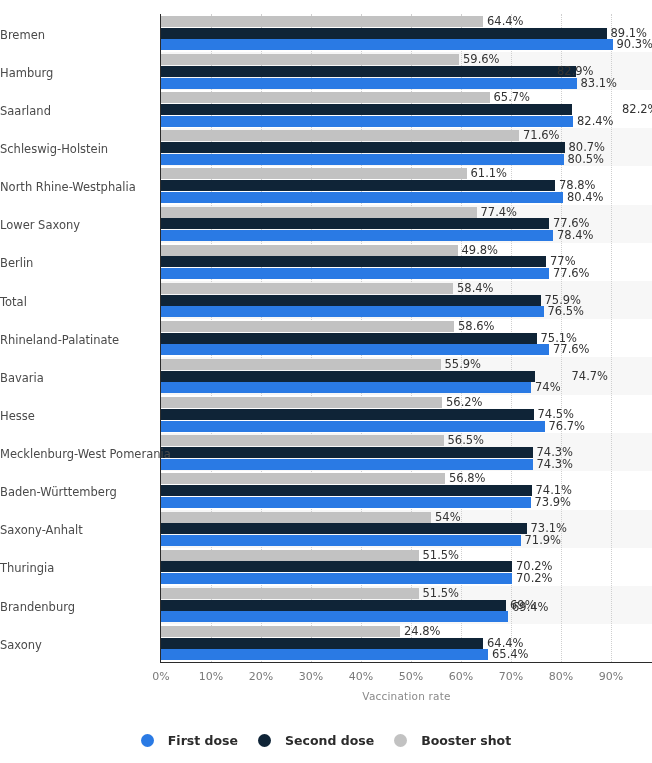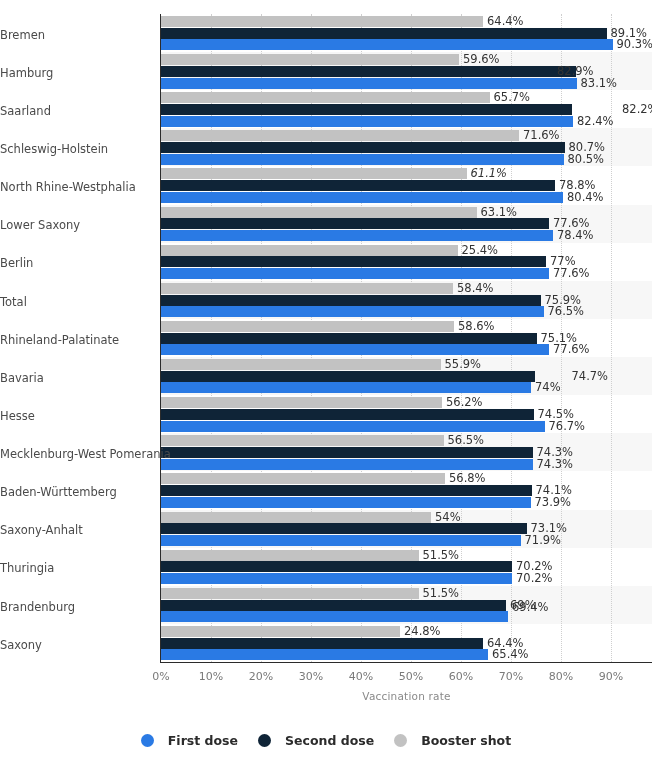--- a/index.html
+++ b/index.html
@@ -200,33 +200,33 @@
         <div class="bar-value" style="top: 89.94px; left: 411px; margin-left: 46px;">82.2%</div>
         <div class="bar first" style="top: 101.64px; width: 412px;"></div>
         <div class="bar-value" style="top: 101.64px; left: 412px;">82.4%</div>
         <div class="bar booster" style="top: 116.36px; width: 358px;"></div>
         <div class="bar-value" style="top: 116.36px; left: 358px;">71.6%</div>
         <div class="bar second" style="top: 128.06px; width: 403.5px;"></div>
         <div class="bar-value" style="top: 128.06px; left: 403.5px;">80.7%</div>
         <div class="bar first" style="top: 139.76px; width: 402.5px;"></div>
         <div class="bar-value" style="top: 139.76px; left: 402.5px;">80.5%</div>
         <div class="bar booster" style="top: 154.48px; width: 305.5px;"></div>
-        <div class="bar-value" style="top: 154.48px; left: 305.5px; font-style: italic;">61.1%</div>
+        <div class="bar-value" style="top: 154.48px; left: 305.5px;">61.1%</div>
         <div class="bar second" style="top: 166.18px; width: 394px;"></div>
         <div class="bar-value" style="top: 166.18px; left: 394px;">78.8%</div>
         <div class="bar first" style="top: 177.88px; width: 402px;"></div>
         <div class="bar-value" style="top: 177.88px; left: 402px;">80.4%</div>
         <div class="bar booster" style="top: 192.6px; width: 315.5px;"></div>
-        <div class="bar-value" style="top: 192.6px; left: 315.5px;">63.1%</div>
+        <div class="bar-value" style="top: 192.6px; left: 315.5px;">77.4%</div>
         <div class="bar second" style="top: 204.3px; width: 388px;"></div>
         <div class="bar-value" style="top: 204.3px; left: 388px;">77.6%</div>
         <div class="bar first" style="top: 216px; width: 392px;"></div>
         <div class="bar-value" style="top: 216px; left: 392px;">78.4%</div>
         <div class="bar booster" style="top: 230.72px; width: 296.5px;"></div>
-        <div class="bar-value" style="top: 230.72px; left: 296.5px;">25.4%</div>
+        <div class="bar-value" style="top: 230.72px; left: 296.5px;">49.8%</div>
         <div class="bar second" style="top: 242.42px; width: 385px;"></div>
         <div class="bar-value" style="top: 242.42px; left: 385px;">77%</div>
         <div class="bar first" style="top: 254.12px; width: 388px;"></div>
         <div class="bar-value" style="top: 254.12px; left: 388px;">77.6%</div>
         <div class="bar booster" style="top: 268.84px; width: 292px;"></div>
         <div class="bar-value" style="top: 268.84px; left: 292px;">58.4%</div>
         <div class="bar second" style="top: 280.54px; width: 379.5px;"></div>
         <div class="bar-value" style="top: 280.54px; left: 379.5px;">75.9%</div>
         <div class="bar first" style="top: 292.24px; width: 382.5px;"></div>
         <div class="bar-value" style="top: 292.24px; left: 382.5px;">76.5%</div>

